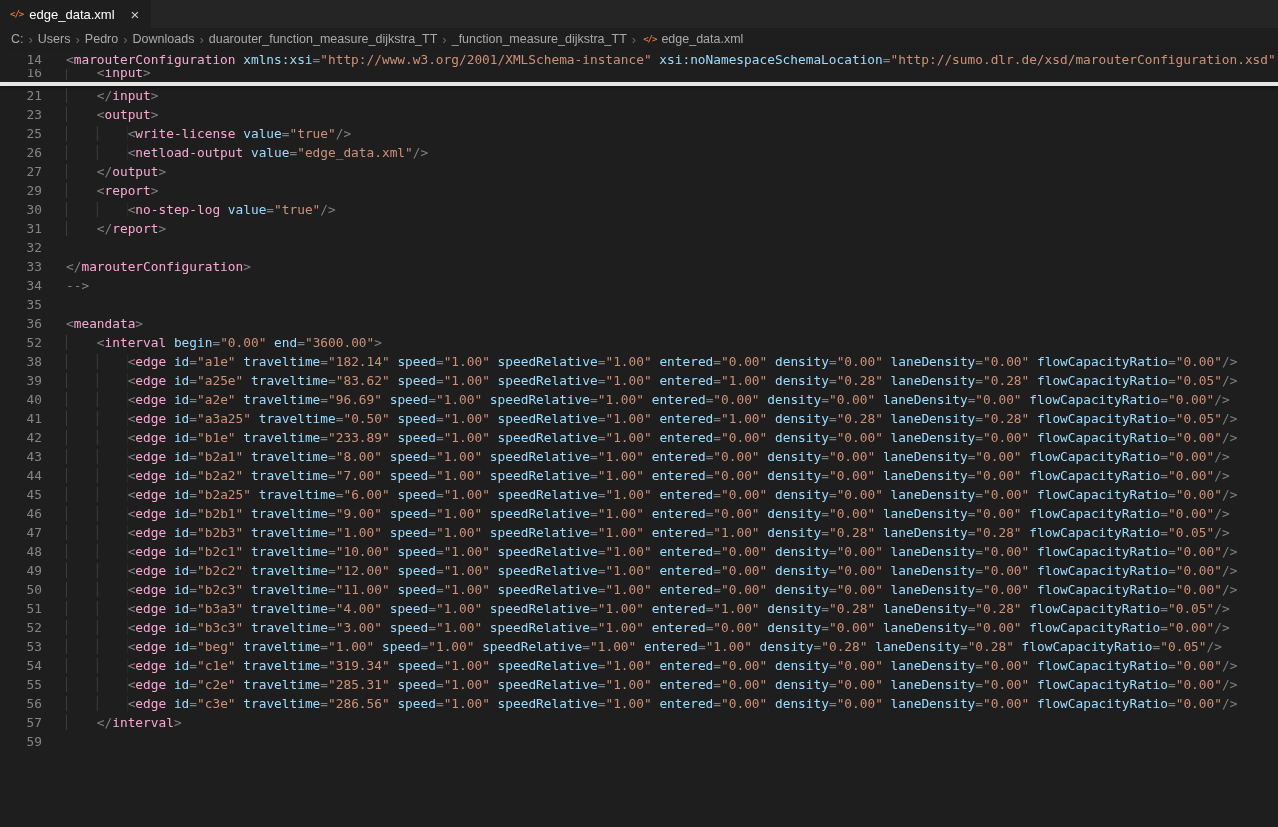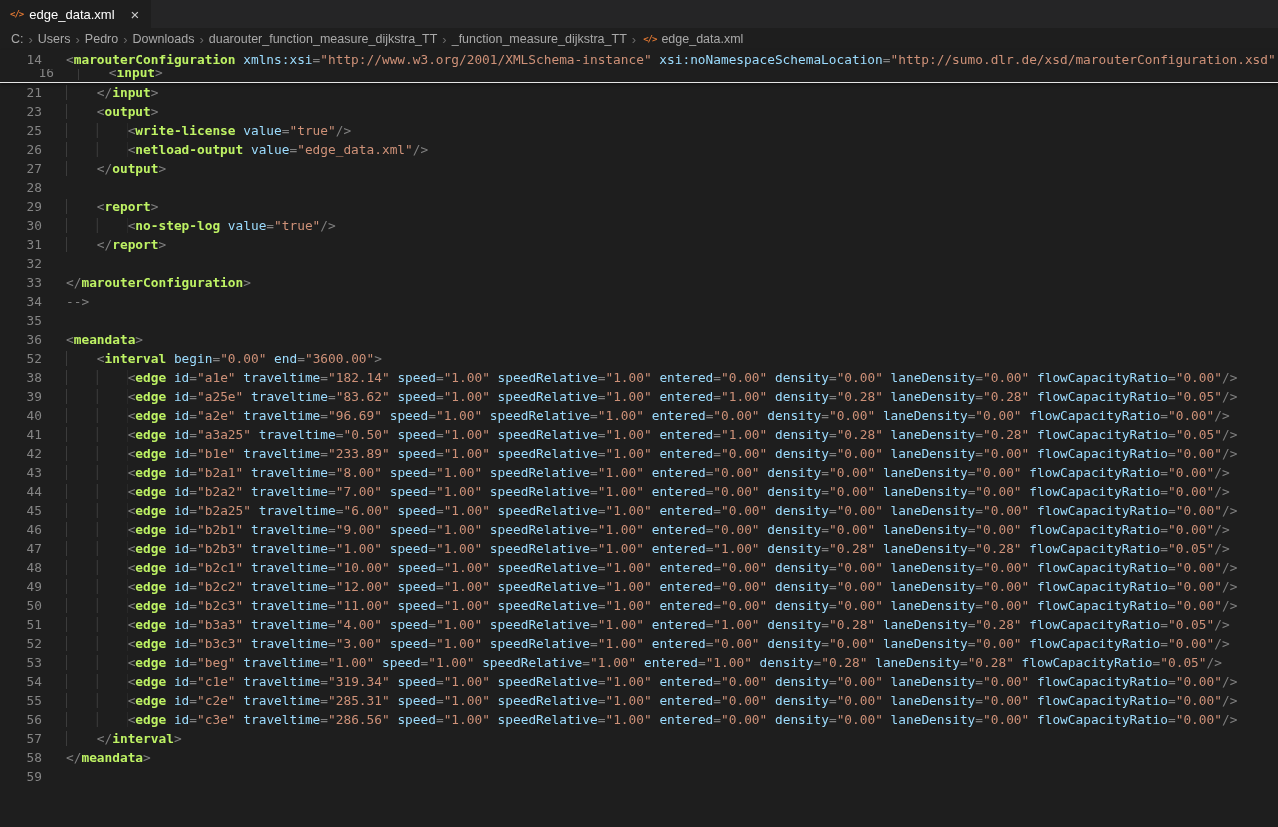--- a/index.html
+++ b/index.html
@@ -18,36 +18,36 @@
 
   
   .breadcrumb { height:22px; display:flex; align-items:center; padding-left:10px;
                 font-size:12.5px; color:#a9a9a9; white-space:nowrap; }
   .bc-item { padding:0 1px; cursor:pointer; }
   .bc-sep { color:#6a6a6a; font-size:13px; padding:0 4px; }
   .breadcrumb .xml-icon { margin:0 4px 0 3px; }
 
   
   .editor { position:relative; background:#1e1e1e; }
-  .sticky { background:#1e1e1e; border-bottom:1px solid #e5e5e5;
+  .sticky { background:#1e1e1e; border-bottom:4px solid #e5e5e5;
             box-shadow:0 2px 3px rgba(0,0,0,0.35); position:relative; z-index:2; }
   .code { position:relative; z-index:1; }
 
   .line { height:19px; }
   .line.partial { height:13px; overflow:hidden; }
-  .line.partial .line-inner { margin-top:-6px;padding-left:12px; }
+  .line.partial .line-inner { margin-top:-6px; }
   .line-inner { display:flex; height:19px; }
   .num { flex:none; width:42px; text-align:right; color:#858585;
          font:12.8px/19px "DejaVu Sans Mono", monospace; }
   .content { margin-left:24px; white-space:pre; color:#d4d4d4;
              font:12.8px/19px "DejaVu Sans Mono", monospace; }
 
   
   .tk-p { color:#808080; }
-  .tk-t { color:#bef264;font-weight:bold; }
+  .tk-t { color:#f9a8d4; }
   .tk-a { color:#9cdcfe; }
   .tk-s { color:#ce9178; }
   .tk-u { color:#ce9178; text-underline-offset:2px; }
   .tk-w { color:#d4d4d4;
           background-image:linear-gradient(to right,#3c3c3c 1px,transparent 1px);
           background-size:30.82px 100%; }
 </style>
 </head>
 <body>
 
@@ -119,26 +119,20 @@
           </div>
         </div>
         <div class="line">
           <div class="line-inner">
             <span class="num">27</span>
             <span class="content"><span class="tk-w">    </span><span class="tk-p">&lt;/</span><span class="tk-t">output</span><span class="tk-p">&gt;</span></span>
           </div>
         </div>
         <div class="line">
           <div class="line-inner">
-            <span class="num">28</span>
-            <span class="content"></span>
-          </div>
-        </div>
-        <div class="line">
-          <div class="line-inner">
             <span class="num">29</span>
             <span class="content"><span class="tk-w">    </span><span class="tk-p">&lt;</span><span class="tk-t">report</span><span class="tk-p">&gt;</span></span>
           </div>
         </div>
         <div class="line">
           <div class="line-inner">
             <span class="num">30</span>
             <span class="content"><span class="tk-w">        </span><span class="tk-p">&lt;</span><span class="tk-t">no-step-log</span><span class="tk-a"> value</span><span class="tk-p">=</span><span class="tk-s">"true"</span><span class="tk-p">/&gt;</span></span>
           </div>
         </div>
@@ -299,26 +293,20 @@
           </div>
         </div>
         <div class="line">
           <div class="line-inner">
             <span class="num">57</span>
             <span class="content"><span class="tk-w">    </span><span class="tk-p">&lt;/</span><span class="tk-t">interval</span><span class="tk-p">&gt;</span></span>
           </div>
         </div>
         <div class="line">
           <div class="line-inner">
-            <span class="num">58</span>
-            <span class="content"><span class="tk-p">&lt;/</span><span class="tk-t">meandata</span><span class="tk-p">&gt;</span></span>
-          </div>
-        </div>
-        <div class="line">
-          <div class="line-inner">
             <span class="num">59</span>
             <span class="content"></span>
           </div>
         </div>
       </div>
   </div>
 
 </div>
 
 </body></html>

